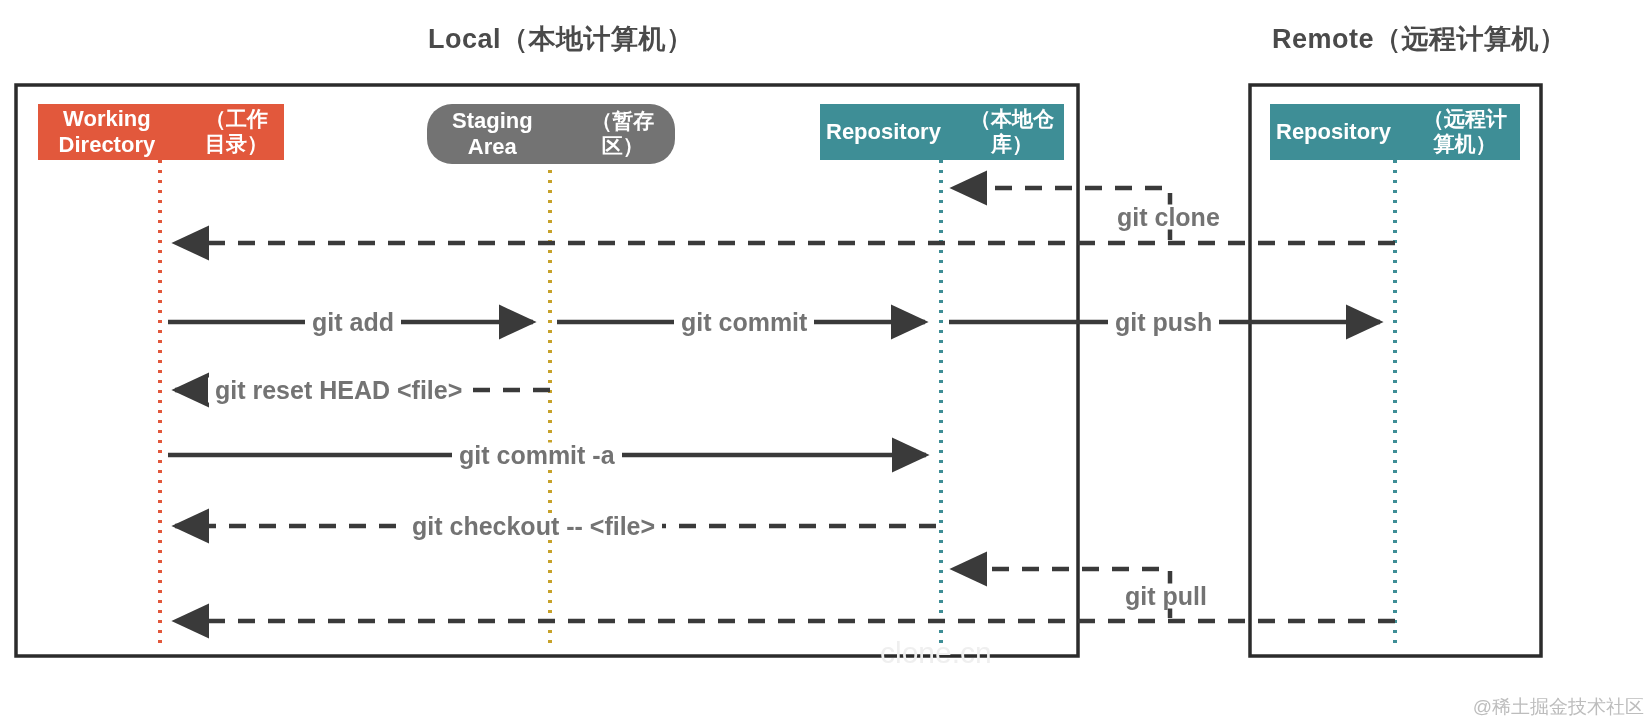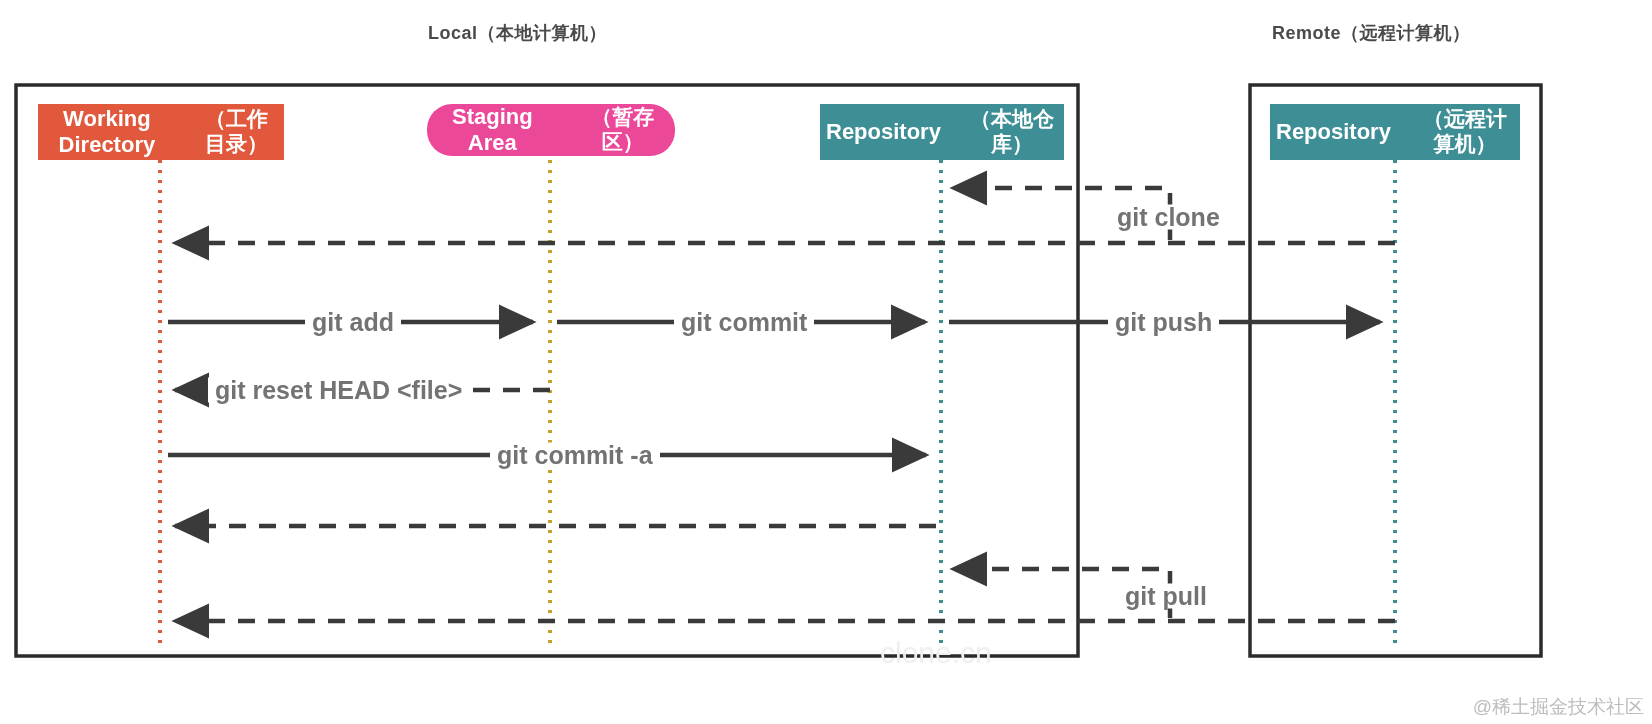--- a/index.html
+++ b/index.html
@@ -21,21 +21,21 @@
     position: absolute;
     left: 0;
     top: 0;
     width: 1652px;
     height: 724px;
   }
 
   
   .zone-title {
     position: absolute;
-    font-size: 18px;
+    font-size: 27px;
     font-weight: bold;
     color: #4a4a4a;
     letter-spacing: 0.5px;
     white-space: nowrap;
   }
   #title-local  { left: 428px; top: 21px; }
   #title-remote { left: 1272px; top: 21px; }
 
   
   .col-box {
@@ -47,21 +47,21 @@
     color: #ffffff;
     font-weight: bold;
     font-size: 22px;
     line-height: 1.18;
     text-align: center;
     padding: 2px 6px;
   }
   .col-box .cn { font-size: 21px; margin-left: 25px; }
 
   #box-working   { left: 38px;   top: 104px; width: 246px; height: 56px; background: #e2583c; }
-  #box-staging   { left: 427px;  top: 104px; width: 248px; height: 52px; background: #ec4899; border-radius: 25px; }
+  #box-staging   { left: 427px;  top: 104px; width: 248px; height: 60px; background: #737373; border-radius: 25px; }
   #box-repo-local{ left: 820px;  top: 104px; width: 244px; height: 56px; background: #3e8e96; }
   #box-repo-remote{left: 1270px; top: 104px; width: 250px; height: 56px; background: #3e8e96; }
 
   
   .cmd {
     position: absolute;
     color: #737373;
     font-weight: bold;
     font-size: 25px;
     white-space: nowrap;
@@ -69,21 +69,21 @@
     padding: 0 7px;
     line-height: 1;
     transform: translateY(-50%);
   }
 
   #cmd-clone      { left: 1110px; top: 217px; }
   #cmd-add        { left: 305px;  top: 322px; }
   #cmd-commit     { left: 668px;  top: 322px; margin-left: 6px; }
   #cmd-push       { left: 1108px; top: 322px; }
   #cmd-reset      { left: 208px;  top: 390px; }
-  #cmd-commit-a   { left: 452px;  top: 455px; margin-left: 38px; }
+  #cmd-commit-a   { left: 452px;  top: 455px; }
   #cmd-checkout   { left: 405px;  top: 526px; }
   #cmd-pull       { left: 1118px; top: 596px; }
 
   
   #watermark {
     position: absolute;
     right: 8px;
     bottom: 4px;
     font-size: 19px;
     color: #bdbdbd;
@@ -161,18 +161,19 @@
     <span>Repository</span>
     <span class="cn">（远程计算机）</span>
   </div>
 
   <div class="cmd" id="cmd-clone">git clone</div>
   <div class="cmd" id="cmd-add">git add</div>
   <div class="cmd" id="cmd-commit">git commit</div>
   <div class="cmd" id="cmd-push">git push</div>
   <div class="cmd" id="cmd-reset">git reset HEAD &lt;file&gt;</div>
   <div class="cmd" id="cmd-commit-a">git commit -a</div>
+  <div class="cmd" id="cmd-checkout">git checkout -- &lt;file&gt;</div>
   <div class="cmd" id="cmd-pull">git pull</div>
 
   <div id="watermark-center">clone.cn</div>
   <div id="watermark">@稀土掘金技术社区</div>
 
 </div>
 
 </body></html>

